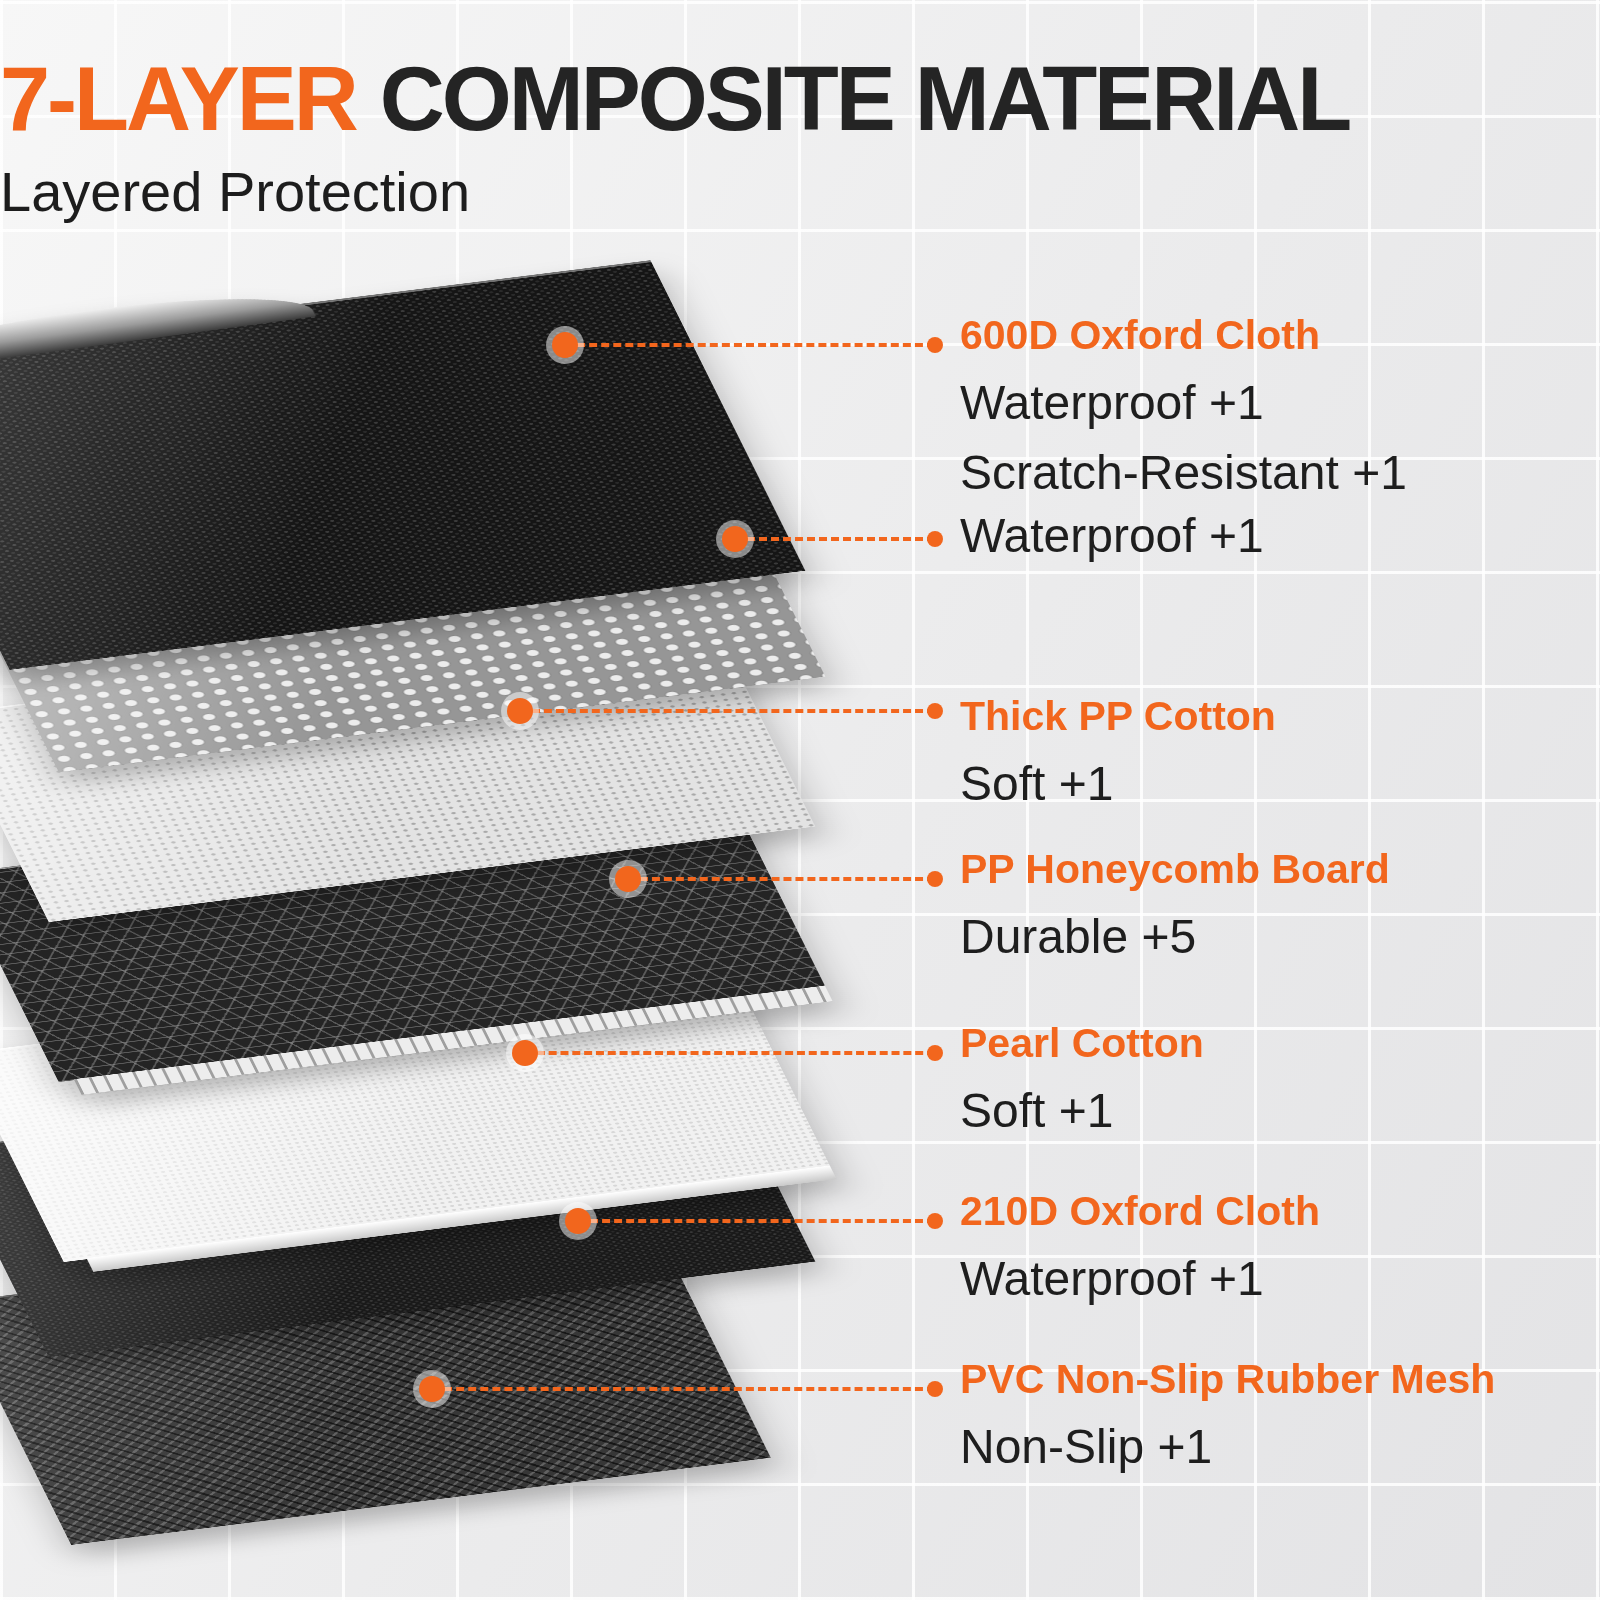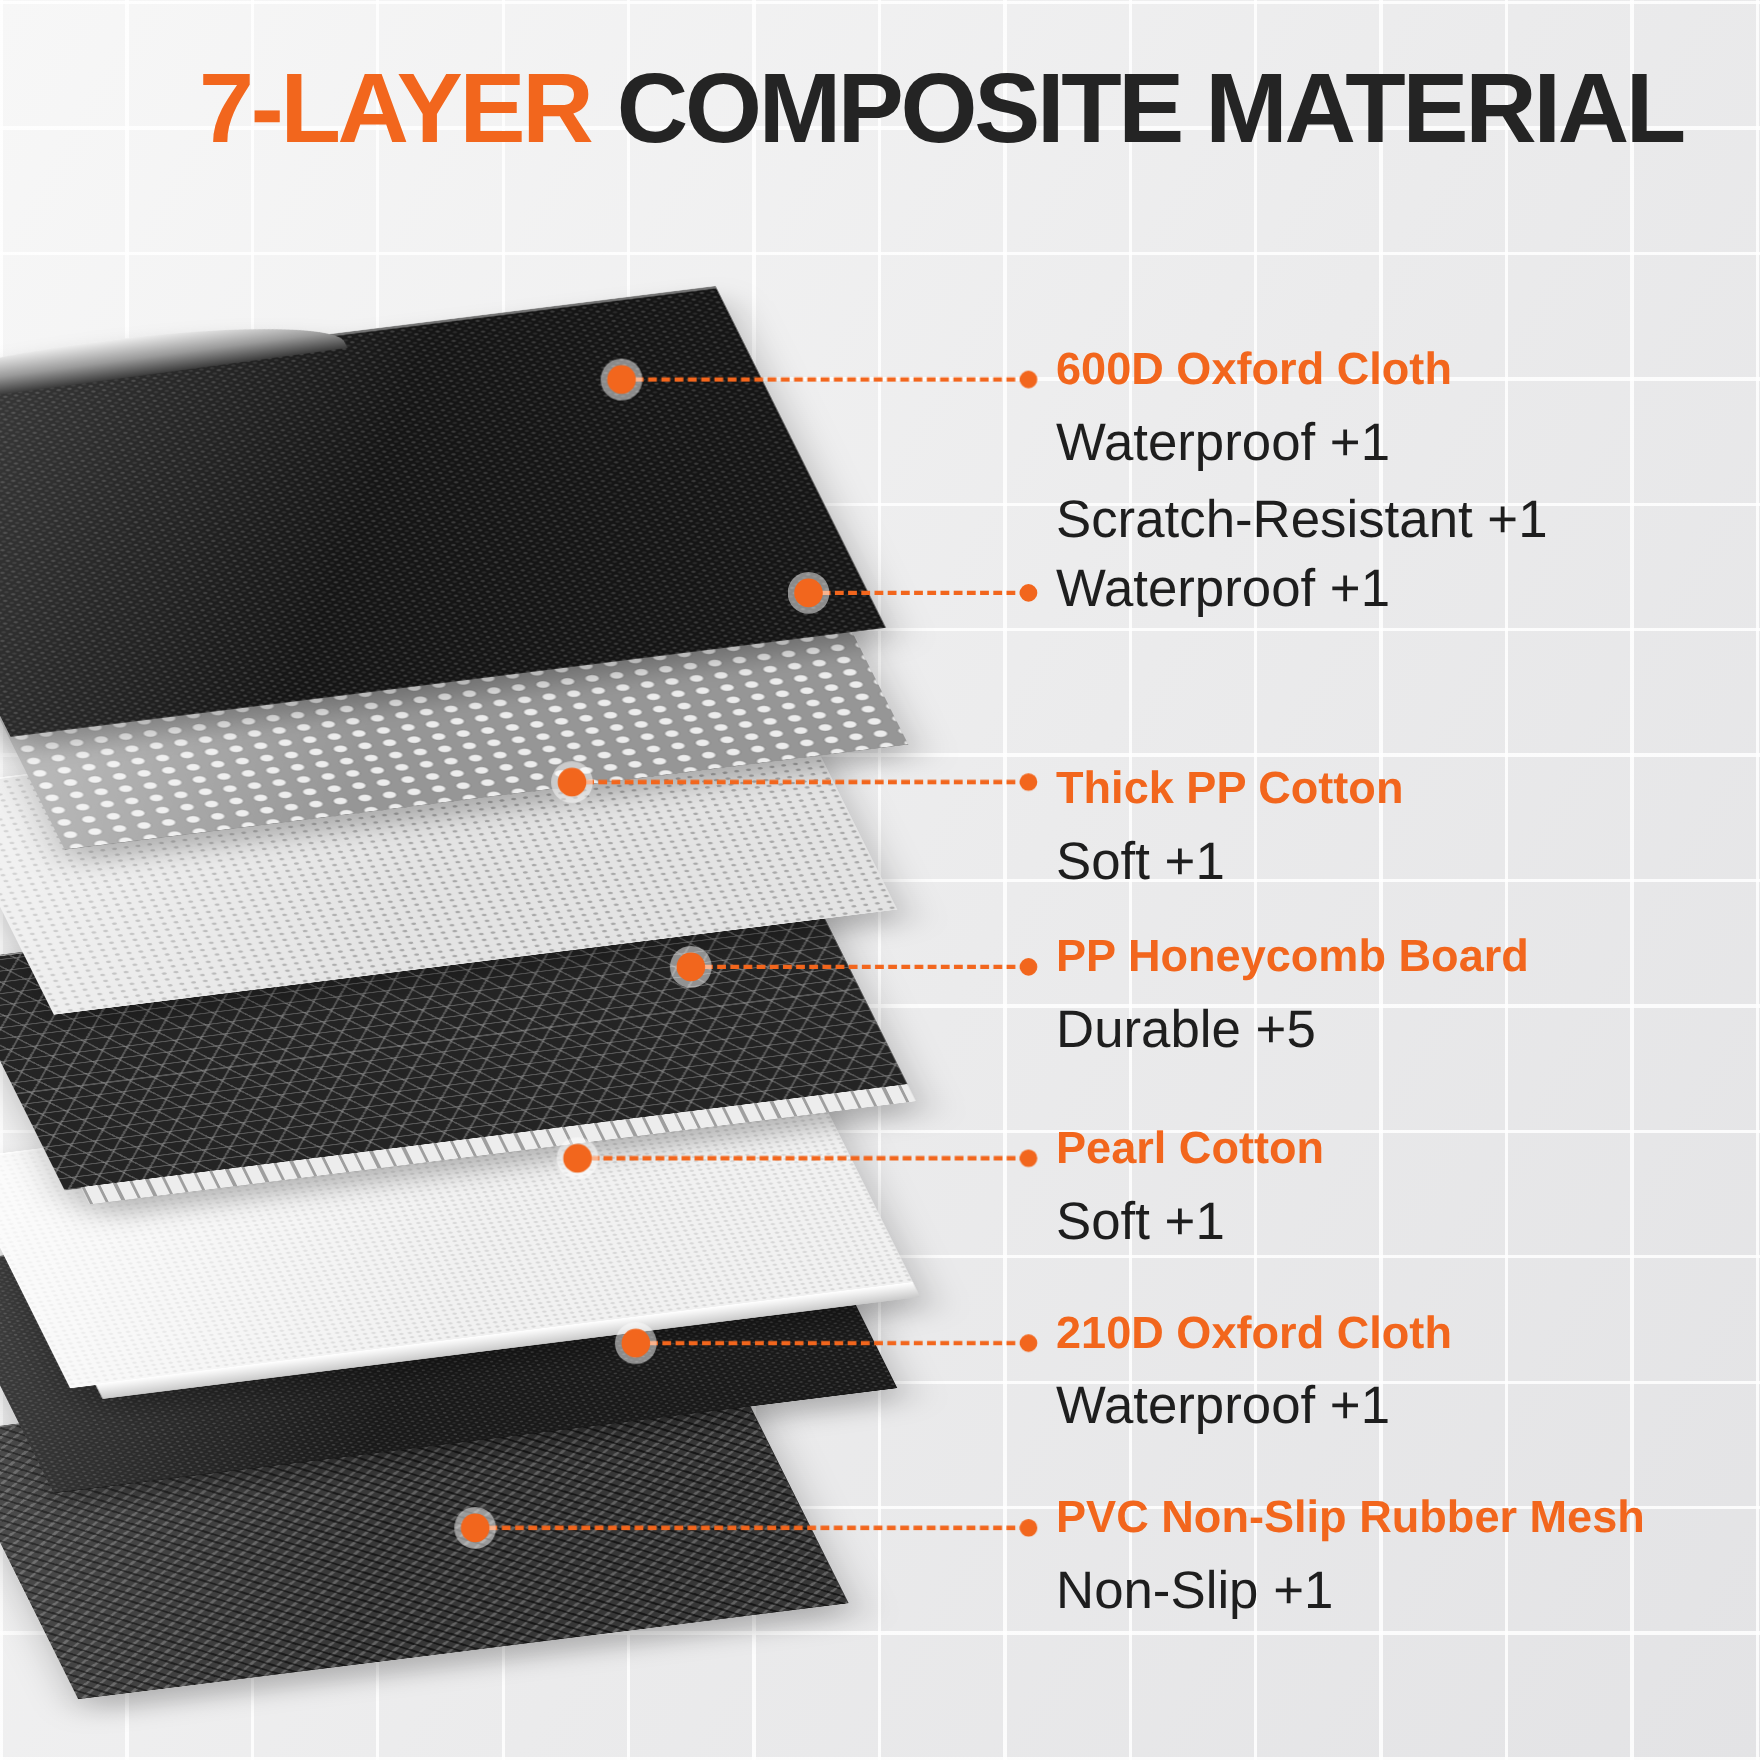--- a/index.html
+++ b/index.html
@@ -8,21 +8,21 @@
   body {
     width:1600px; height:1600px; position:relative; overflow:hidden;
     font-family:"Liberation Sans", sans-serif;
     background-image:
       repeating-linear-gradient(90deg, rgba(255,255,255,.85) 0 3px, rgba(255,255,255,0) 3px 114px),
       repeating-linear-gradient(0deg, rgba(255,255,255,.85) 0 3px, rgba(255,255,255,0) 3px 114px),
       linear-gradient(120deg, #f7f7f7 0%, #ebebec 55%, #e3e3e5 100%);
   }
 
   
-  .heading { position:absolute; top:52px; left:0; right:70px; text-align:right; z-index:5; }
+  .heading { position:absolute; top:52px; left:0; right:70px; z-index:5; }
   .heading h1 { margin:0; font-size:90px; line-height:1.05; font-weight:800; letter-spacing:-3px; color:#242424; white-space:nowrap; }
   .heading .accent { color:var(--accent); margin-right:24px; }
   .subtitle { font-size:56px; color:#1d1d1d; margin-top:12px; font-weight:400; letter-spacing:0; }
 
   
   .sheet { position:absolute; transform:rotateX(60deg) rotateZ(-14deg); filter:drop-shadow(0 24px 20px rgba(0,0,0,.25)); }
 
   
   .s1 { left:-80px; top:145px; width:820px; height:640px; z-index:17;
     background-color:#151515;
@@ -106,20 +106,21 @@
   .c-title { font-size:41px; font-weight:700; color:var(--accent); margin:0 0 14px 0; line-height:1.15; }
   .c-feature { font-size:48px; font-weight:400; color:#1e1e1e; margin:0 0 10px 0; line-height:1.25; }
 </style>
 </head>
 <body>
 
 <header class="heading">
   <h1>
     <span class="accent">7-LAYER</span><span>COMPOSITE MATERIAL</span>
   </h1>
+  <div class="subtitle">Layered Protection</div>
 </header>
 
 <div class="sheet s1"></div>
 <div class="sheet s2"></div>
 <div class="sheet s3"></div>
 <div class="sheet s4"></div>
 <div class="sheet s5"></div>
 <div class="sheet s6"></div>
 <div class="sheet s7"></div>
 

